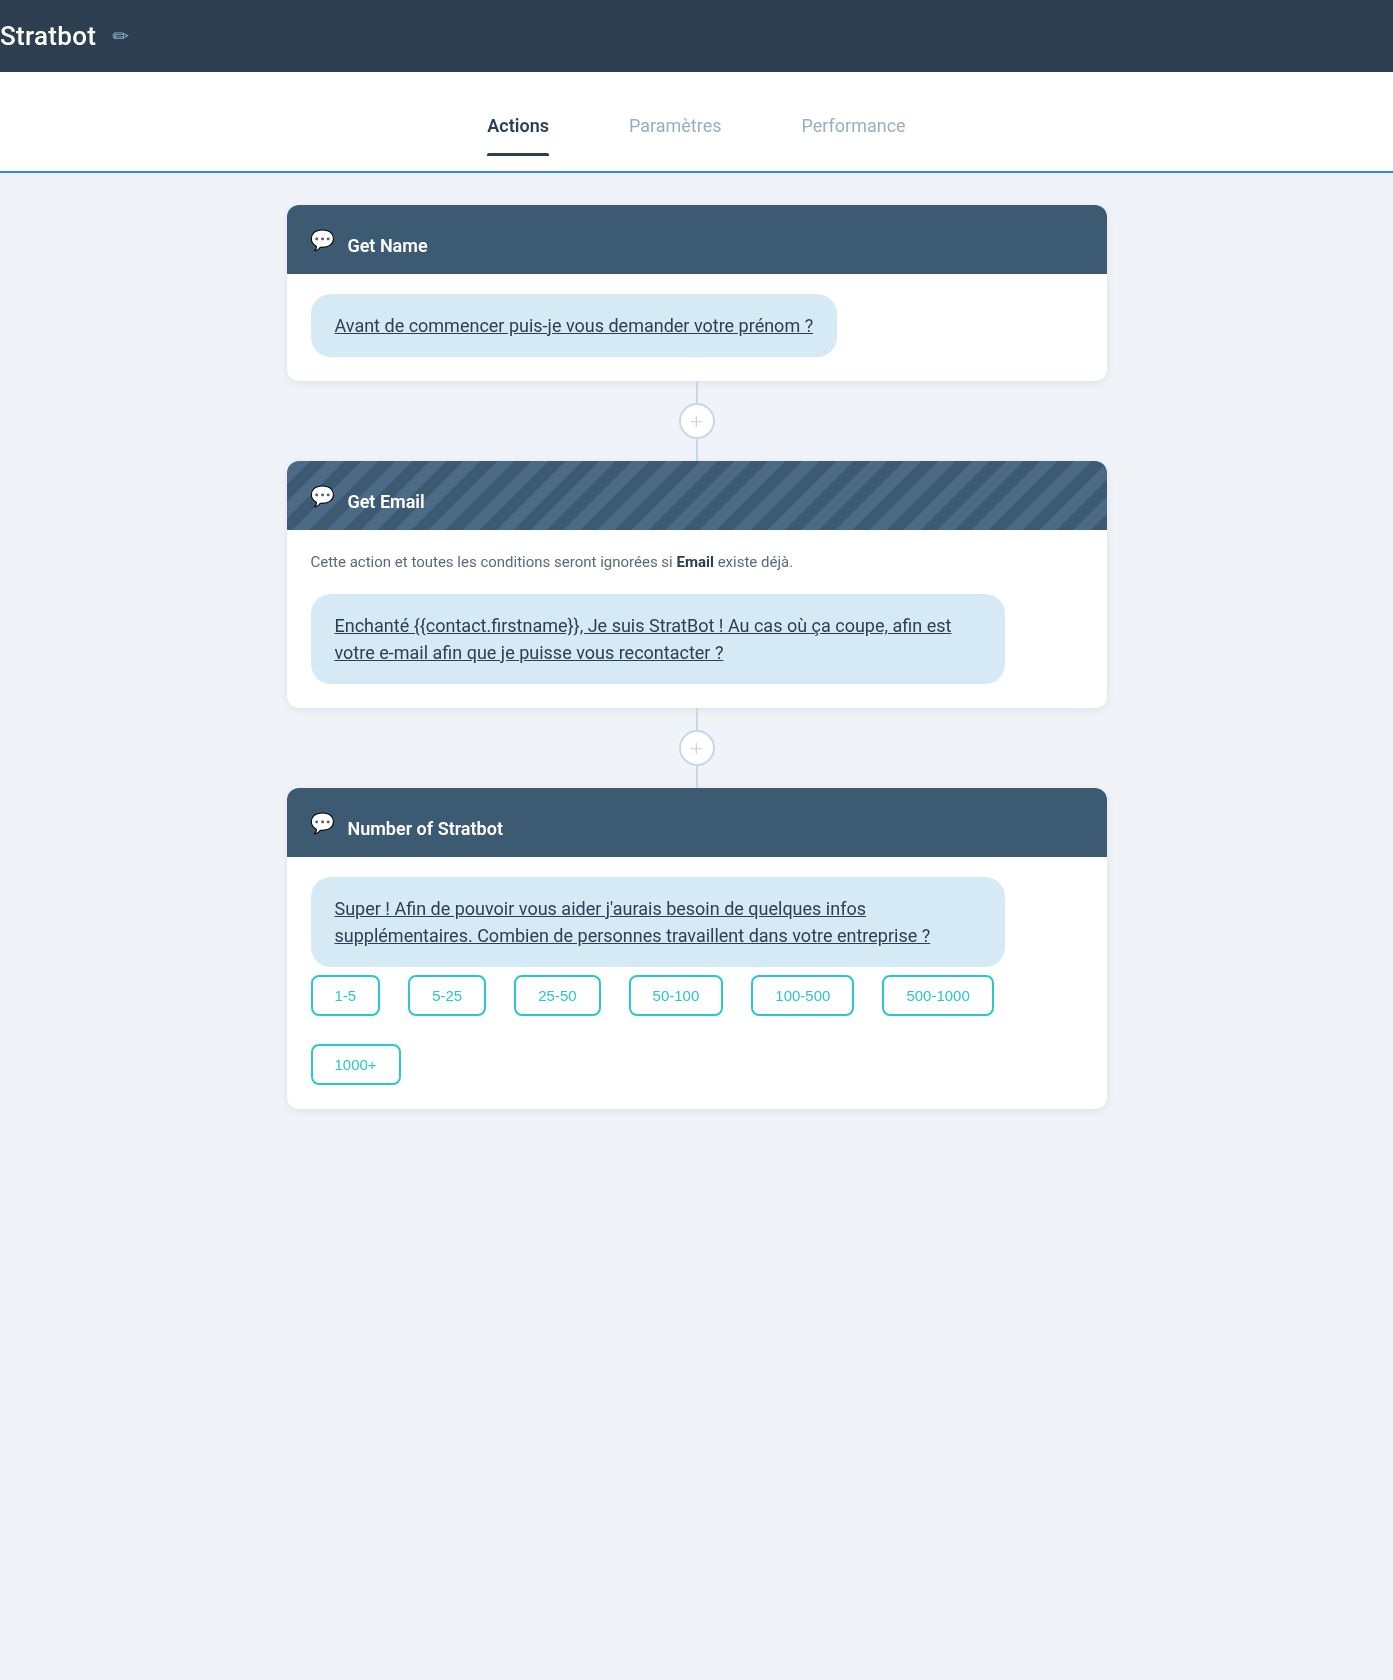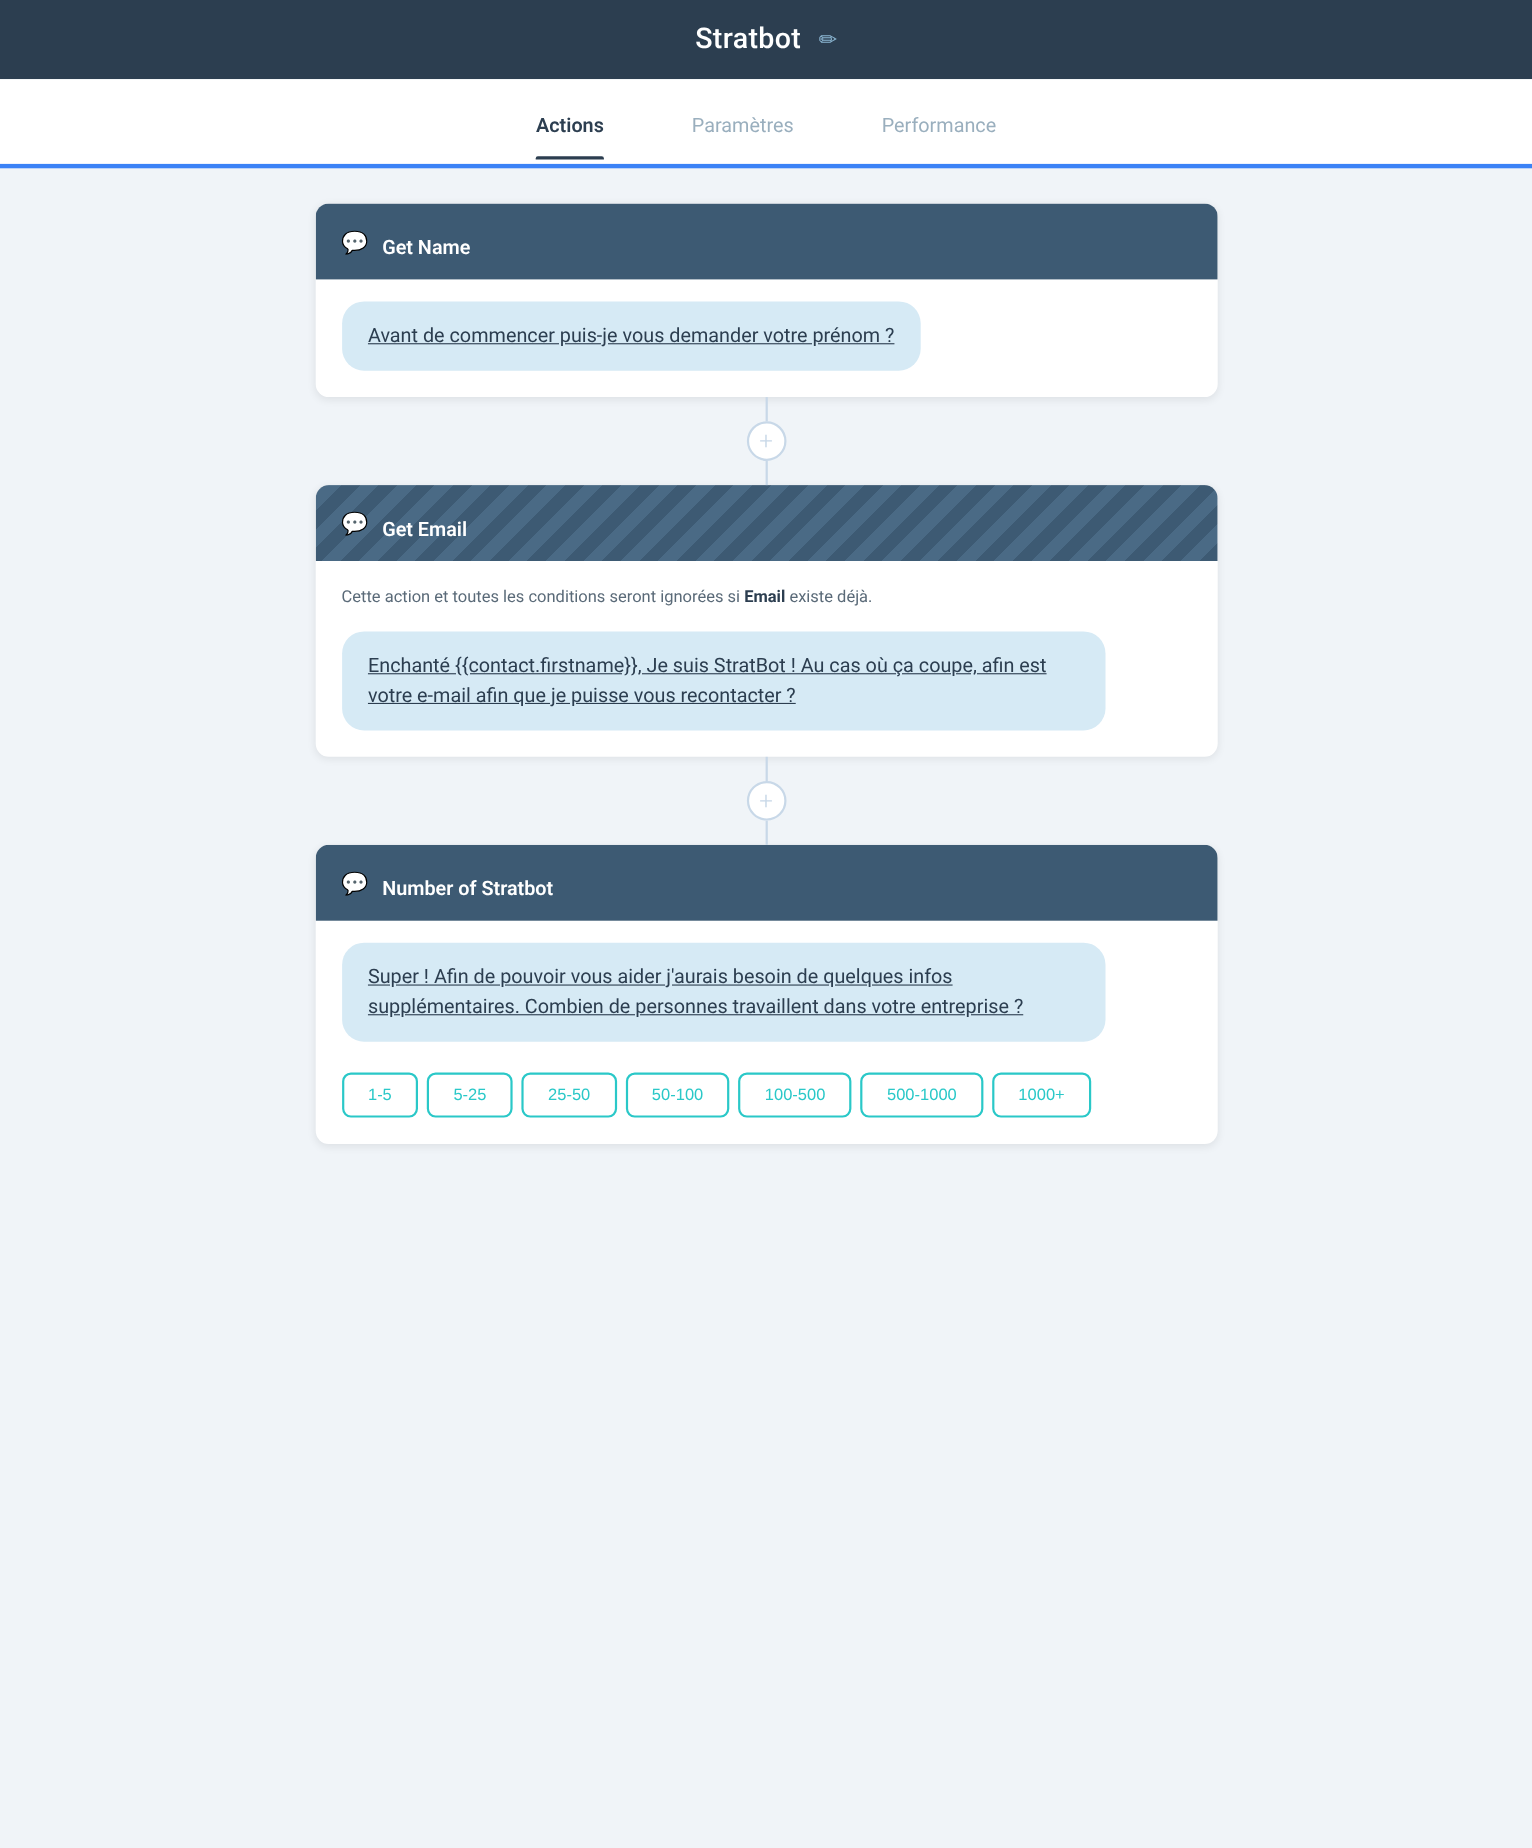--- a/index.html
+++ b/index.html
@@ -9,43 +9,42 @@
       min-height: 1680px;
       width: 1393px;
     }
 
     
     .top-nav {
       background: #2c3e50;
       height: 72px;
       display: flex;
       align-items: center;
-      justify-content: center;
       gap: 16px;
     }
     .top-nav-title {
       color: #ffffff;
       font-size: 26px;
       font-weight: 500;
       letter-spacing: 0.3px;
     }
     .edit-icon {
       color: #8ab4d0;
       font-size: 20px;
       cursor: pointer;
     }
 
     
     .tabs-container {
       background: #ffffff;
       display: flex;
       justify-content: center;
       gap: 80px;
-      padding: 4px 40px;
-      border-bottom: 4px solid #3b82f6;
+      padding: 15px 40px;
+      border-bottom: 2px solid #3b82f6;
     }
     .tab {
       padding: 28px 0 20px;
       font-size: 18px;
       color: #9aafbe;
       cursor: pointer;
       position: relative;
       font-weight: 400;
     }
     .tab.active {
@@ -164,22 +163,22 @@
       font-size: 22px;
       font-weight: 300;
       cursor: pointer;
       flex-shrink: 0;
     }
 
     
     .choices-row {
       display: flex;
       flex-wrap: wrap;
-      gap: 8px;
-      margin-top: 28px;
+      gap: 28px;
+      margin-top: 8px;
     }
     .choice-btn {
       border: 2px solid #2ac8c8;
       border-radius: 8px;
       padding: 10px 22px;
       font-size: 15px;
       color: #2ac8c8;
       background: #ffffff;
       cursor: pointer;
       font-weight: 500;

